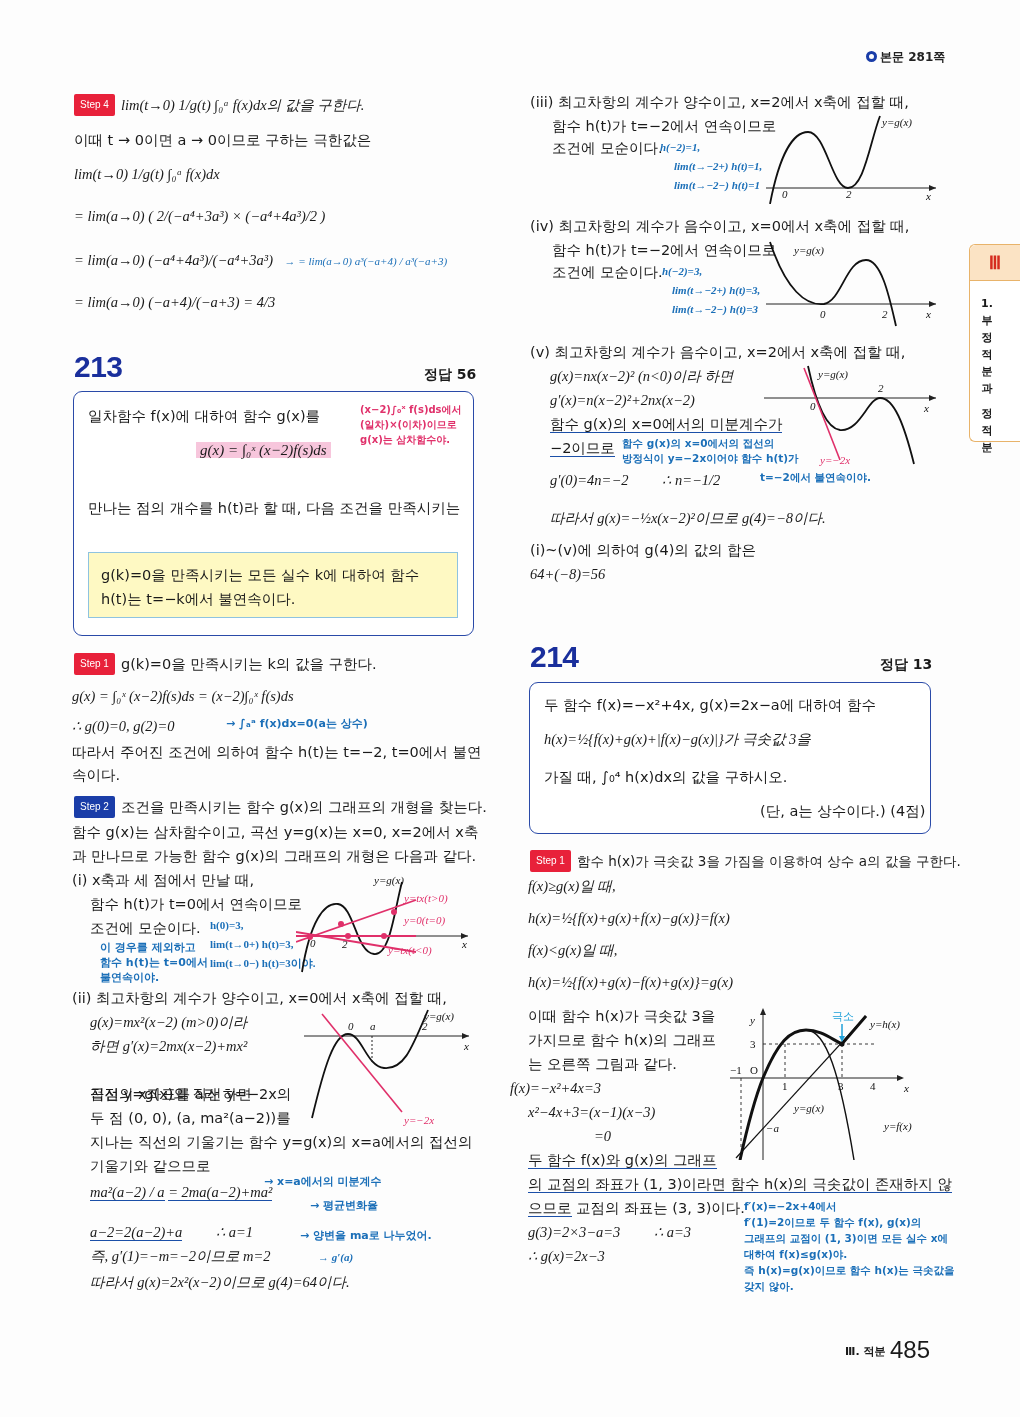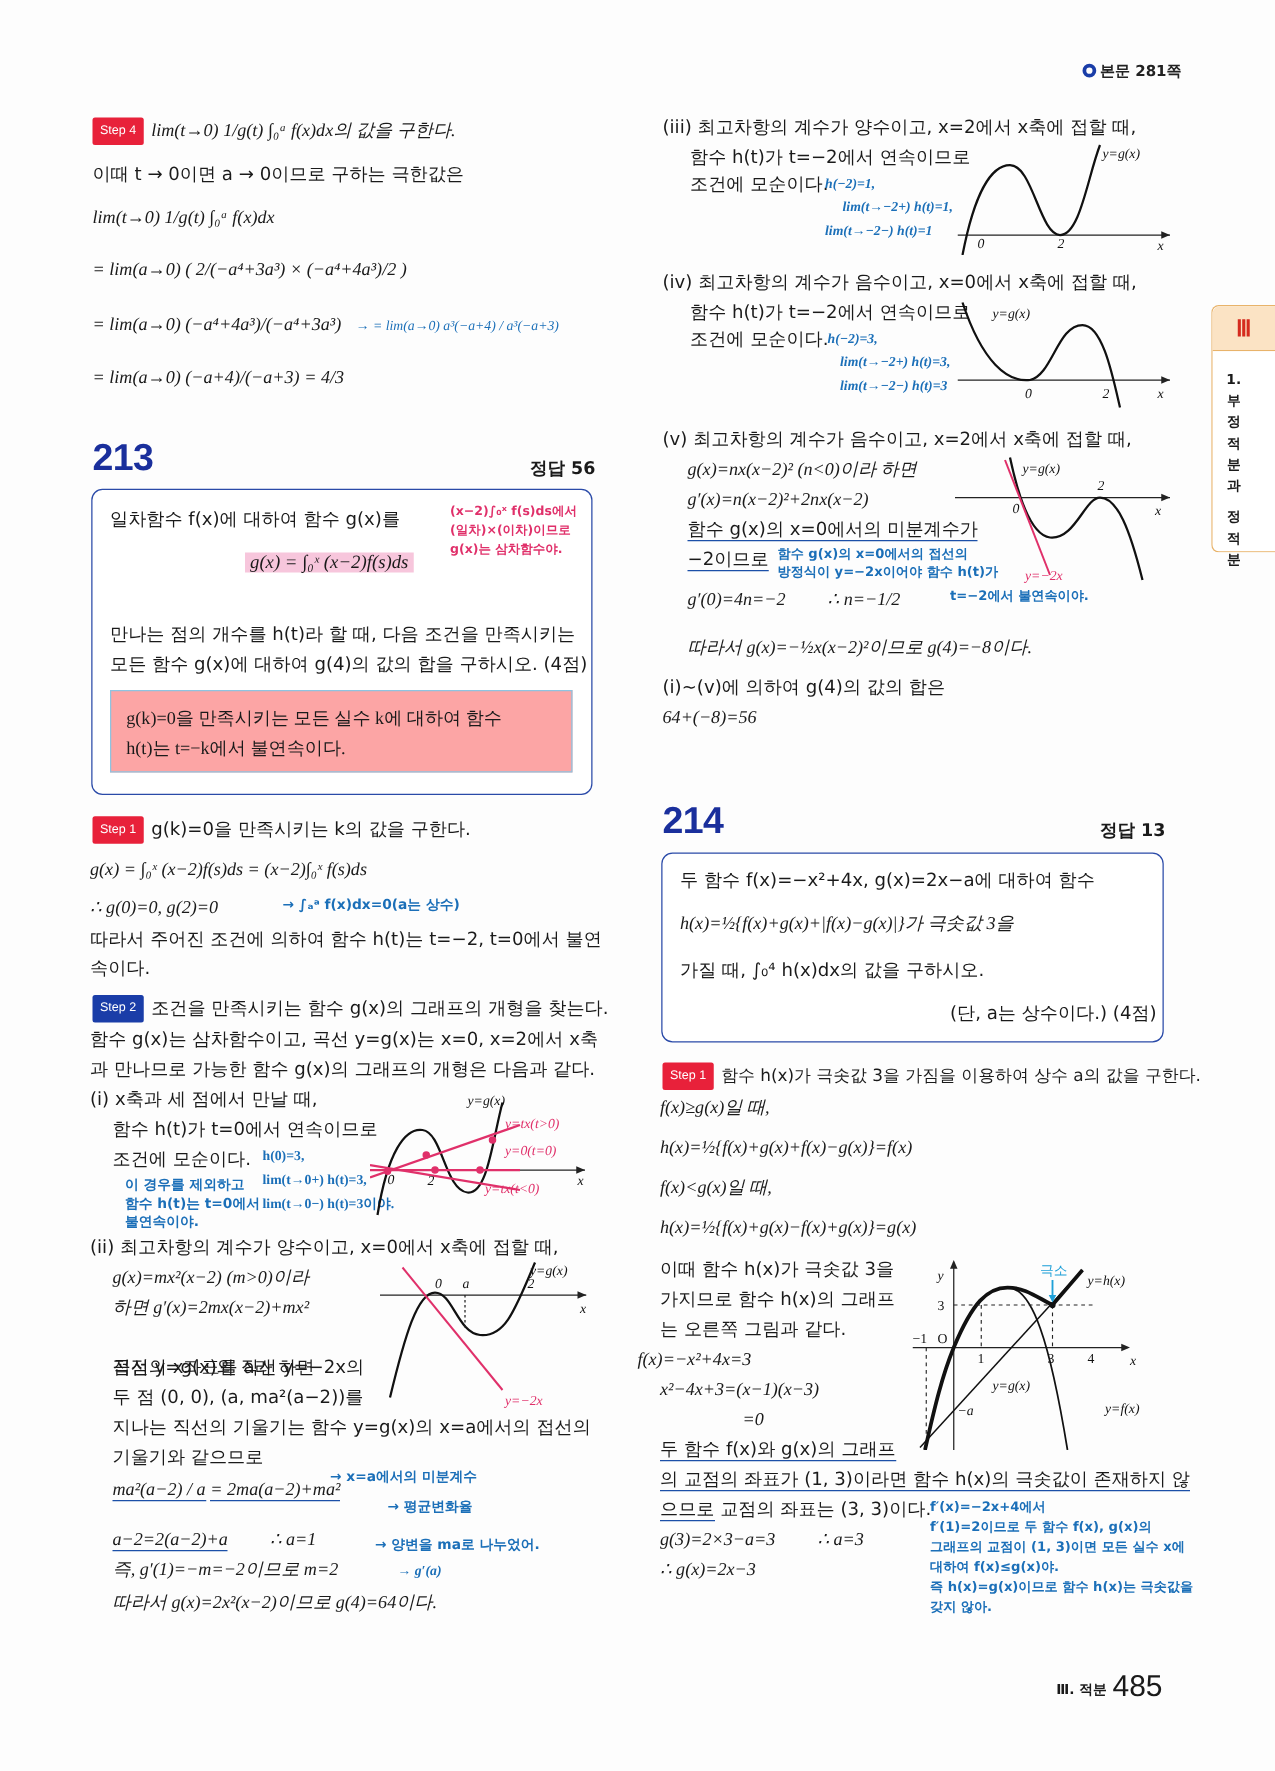--- a/index.html
+++ b/index.html
@@ -10,21 +10,21 @@
   .line { position: absolute; white-space: nowrap; font-size: 14.5px; line-height: 20px; }
   .blue { color: #1b6fb8; }
   .pink { color: #e0306a; }
   .note { font-size: 11px; line-height: 15px; font-weight: bold; white-space: nowrap; position: absolute; }
   .step { display: inline-block; font-size: 10px; color: #fff; padding: 1px 6px; border-radius: 2px; margin-right: 6px; vertical-align: 2px; font-family: "Liberation Sans", sans-serif; }
   .step.red { background: #e8213a; }
   .step.navy { background: #1a3da8; }
   .prob-num { position: absolute; font-family: "Liberation Sans", sans-serif; font-weight: bold; font-size: 30px; color: #1a2f9c; letter-spacing: -0.5px; }
   .answer { position: absolute; font-weight: bold; font-size: 14px; }
   .qbox { position: absolute; border: 1.5px solid #2a4aa8; border-radius: 9px; background: #fff; }
-  .condbox { position: absolute; border: 1.5px solid #8ec3e0; background: #fca5a5; font-family: Liberation Serif, serif; }
+  .condbox { position: absolute; border: 1.5px solid #8ec3e0; background: #fef9c3; }
   .ul { border-bottom: 1.5px solid #1b4fa8; }
   .hl { background: #f7c6dc; padding: 0 4px; }
   .side-tab { position: absolute; left: 969px; top: 244px; width: 51px; height: 198px; border: 1px solid #e8b36a; border-right: none; border-radius: 6px 0 0 6px; background: #fff; }
   .side-tab .roman { height: 36px; background: #fbe3c4; border-bottom: 1px solid #e8b36a; color: #d52b1e; font-family: "Liberation Serif", serif; font-weight: bold; font-size: 18px; text-align: center; line-height: 36px; border-radius: 6px 0 0 0; }
   .side-tab .vtext { font-size: 11px; font-weight: bold; text-align: center; line-height: 17px; padding-top: 14px; width: 34px; }
   svg text { font-family: "Liberation Serif", serif; font-style: italic; }
 </style>
 </head>
 <body>
 
@@ -67,21 +67,20 @@
 
 <div class="qbox" style="left:73px; top:391px; width:401px; height:245px;">
   <div class="line" style="left:14px; top:14px;">일차함수 f(x)에 대하여 함수 g(x)를</div>
   <div class="line math" style="left:122px; top:48px; font-size:15px;"><span class="hl">g(x) = ∫₀ˣ (x−2)f(s)ds</span></div>
   <div class="note pink" style="left:286px; top:10px; font-size:10px;">
     <div>(x−2)∫₀ˣ f(s)ds에서</div>
     <div>(일차)×(이차)이므로</div>
     <div>g(x)는 삼차함수야.</div>
   </div>
   <div class="line" style="left:14px; top:106px;">만나는 점의 개수를 h(t)라 할 때, 다음 조건을 만족시키는</div>
-  <div class="line" style="left:14px; top:130px;">모든 함수 g(x)에 대하여 g(4)의 값의 합을 구하시오. (4점)</div>
   <div class="condbox" style="left:14px; top:160px; width:370px; height:66px;">
     <div class="line" style="left:12px; top:12px;">g(k)=0을 만족시키는 모든 실수 k에 대하여 함수</div>
     <div class="line" style="left:12px; top:36px;">h(t)는 t=−k에서 불연속이다.</div>
   </div>
 </div>
 
 <div class="line" style="left:74px; top:653px;">
   <span class="step red">Step 1</span><span>g(k)=0을 만족시키는 k의 값을 구한다.</span>
 </div>
 <div class="line math" style="left:72px; top:686px;">g(x) = ∫₀ˣ (x−2)f(s)ds = (x−2)∫₀ˣ f(s)ds</div>
@@ -165,21 +164,21 @@
 <div class="line math" style="left:90px; top:1246px;">즉, g′(1)=−m=−2이므로 m=2</div>
 <div class="note blue math" style="left:318px; top:1250px;">→ <span>g′(a)</span></div>
 <div class="line math" style="left:90px; top:1272px;">따라서 g(x)=2x²(x−2)이므로 g(4)=64이다.</div>
 
 <div class="line" style="left:530px; top:92px;">(iii) 최고차항의 계수가 양수이고, x=2에서 x축에 접할 때,</div>
 <div class="line" style="left:552px; top:116px;">함수 h(t)가 t=−2에서 연속이므로</div>
 <div class="line" style="left:552px; top:138px;">조건에 모순이다.</div>
 <div class="note blue math" style="left:660px; top:140px;">
   <div>h(−2)=1,</div>
   <div style="margin-top:4px; margin-left:14px">lim(t→−2+) h(t)=1,</div>
-  <div style="margin-top:4px; ">lim(t→−2−) h(t)=1</div>
+  <div style="margin-top:4px; margin-left:14px">lim(t→−2−) h(t)=1</div>
 </div>
 <svg class="abs" style="left:766px; top:112px;" width="180" height="92">
   <line x1="0" y1="76" x2="170" y2="76" stroke="#222" stroke-width="1"></line>
   <polygon points="170,76 163,73 163,79" fill="#222"></polygon>
   <path d="M4,92 C14,40 28,20 42,20 C60,20 66,76 82,76 C98,76 104,30 114,4" stroke="#111" stroke-width="1.8" fill="none"></path>
   <text x="116" y="14" font-size="11" fill="#111">y=g(x)</text>
   <text x="16" y="86" font-size="11" fill="#111">0</text>
   <text x="80" y="86" font-size="11" fill="#111">2</text>
   <text x="160" y="88" font-size="11" fill="#111">x</text>
 </svg>

